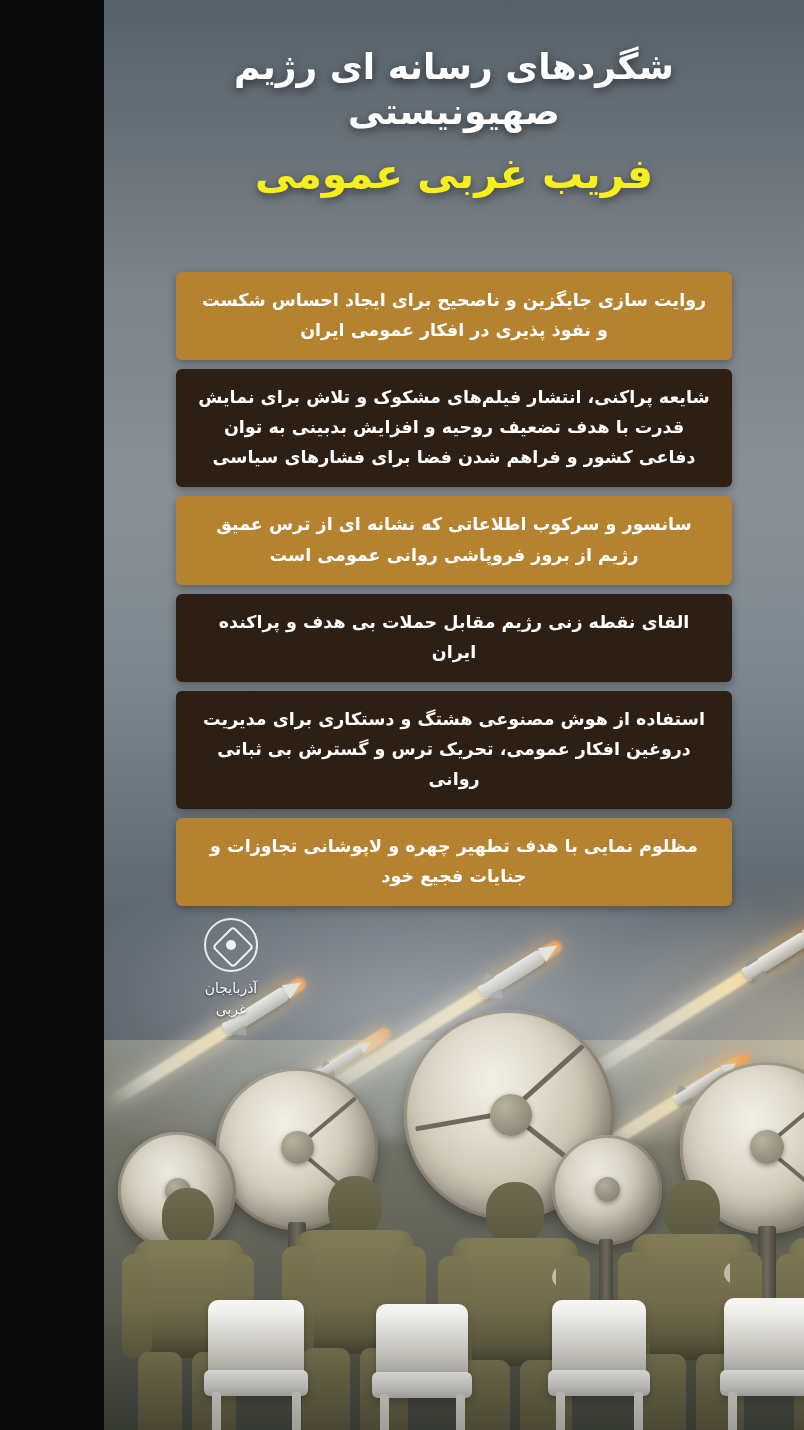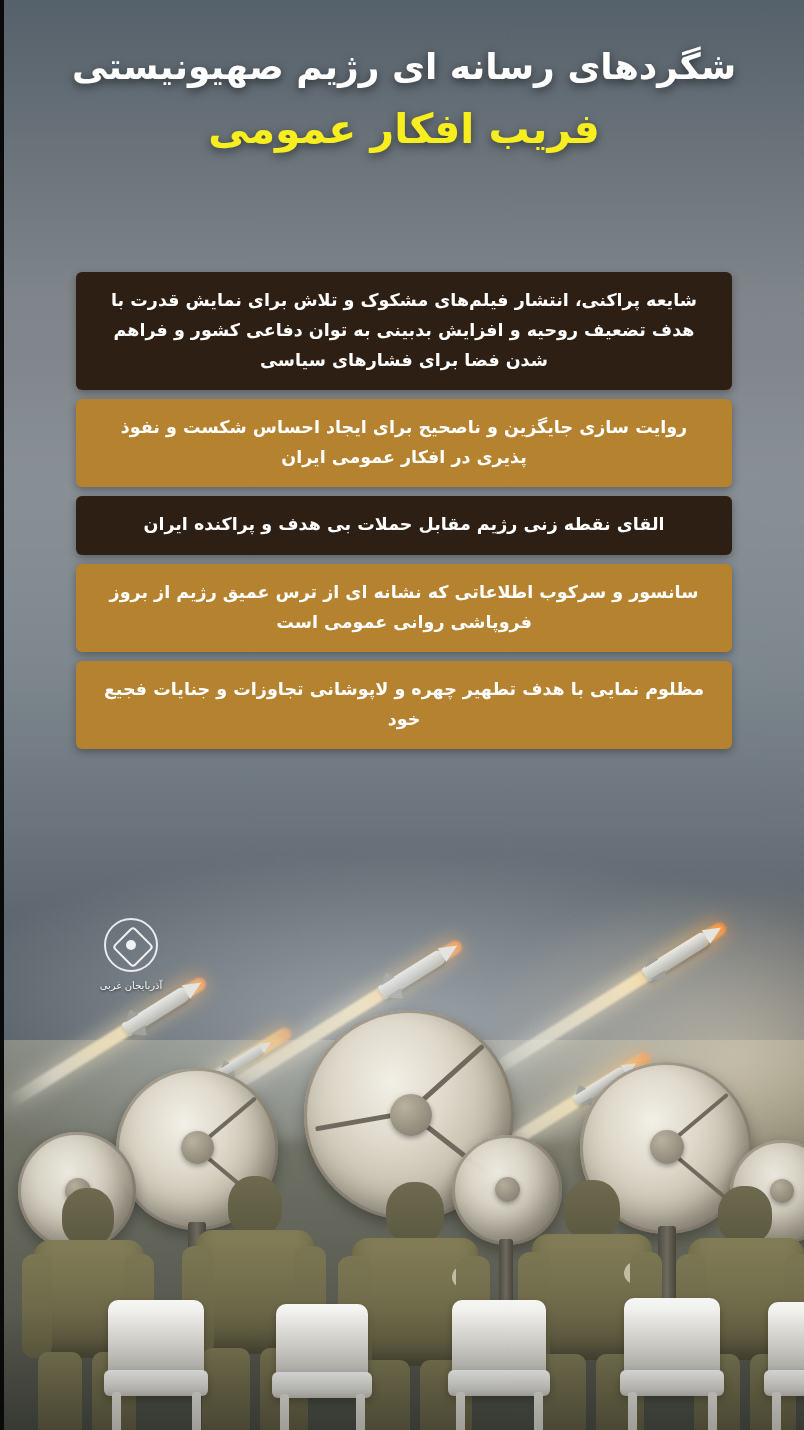--- a/index.html
+++ b/index.html
@@ -2,21 +2,21 @@
 <html lang="fa" dir="rtl"><head>
 <meta charset="utf-8">
 <style>
   html, body {
     margin: 0;
     padding: 0;
     background: #0a0a0a;
   }
   .poster {
     position: relative;
-    width: 800px;
+    width: 700px;
     height: 1430px;
     overflow: hidden;
     font-family: "DejaVu Sans", "Liberation Sans", sans-serif;
     background: linear-gradient(180deg, #9fb3c4 0%, #b9c7d2 10%, #cdd6dc 22%, #b6bfc4 34%, #8e9aa2 46%, #6f7a80 58%, #57606a 70%, #3d434b 82%, #2a2f35 92%, #1d2126 100%);
   }
 
   
   .scene {
     position: absolute;
     inset: 0;
@@ -286,21 +286,21 @@
     content: "";
     position: absolute;
     left: 50%; top: 50%;
     width: 10px; height: 10px;
     margin: -5px 0 0 -5px;
     border-radius: 50%;
     background: rgba(255,255,255,.9);
   }
   .logo .cap {
     margin-top: 6px;
-    font-size: 10px;
+    font-size: 14px;
     line-height: 1.5;
     opacity: .92;
     text-shadow: 0 1px 3px rgba(0,0,0,.7);
   }
   .bottom-fade {
     position: absolute;
     left: 0; right: 0; bottom: 0;
     height: 120px;
     background: linear-gradient(180deg, rgba(20,22,20,0) 0%, rgba(20,22,20,.35) 100%);
   }
@@ -492,29 +492,30 @@
 
     <div class="bottom-fade"></div>
   </div>
 
   <div class="content">
     <div class="top-fade"></div>
 
     <div class="titles">
       <h1 class="title-main">شگردهای رسانه ای رژیم صهیونیستی</h1>
       <div class="title-yellow">
-        <span class="l2">فریب افکار عمومی</span>
+        <span class="l2">فریب غربی عمومی</span>
       </div>
     </div>
 
     <div class="cards">
+      <div class="card tan">روایت سازی جایگزین و ناصحیح برای ایجاد احساس شکست و نفوذ پذیری در افکار عمومی ایران</div>
       <div class="card dark">شایعه پراکنی، انتشار فیلم‌های مشکوک و تلاش برای نمایش قدرت با هدف تضعیف روحیه و افزایش بدبینی به توان دفاعی کشور و فراهم شدن فضا برای فشارهای سیاسی</div>
-      <div class="card tan">روایت سازی جایگزین و ناصحیح برای ایجاد احساس شکست و نفوذ پذیری در افکار عمومی ایران</div>
+      <div class="card tan">سانسور و سرکوب اطلاعاتی که نشانه ای از ترس عمیق رژیم از بروز فروپاشی روانی عمومی است</div>
       <div class="card dark">القای نقطه زنی رژیم مقابل حملات بی هدف و پراکنده ایران</div>
-      <div class="card tan">سانسور و سرکوب اطلاعاتی که نشانه ای از ترس عمیق رژیم از بروز فروپاشی روانی عمومی است</div>
+      <div class="card dark">استفاده از هوش مصنوعی هشتگ و دستکاری برای مدیریت دروغین افکار عمومی، تحریک ترس و گسترش بی ثباتی روانی</div>
       <div class="card tan">مظلوم نمایی با هدف تطهیر چهره و لاپوشانی تجاوزات و جنایات فجیع خود</div>
     </div>
 
     <div class="logo">
       <div class="mark"></div>
       <div class="cap">آذربایجان غربی</div>
     </div>
   </div>
 </div>
 

